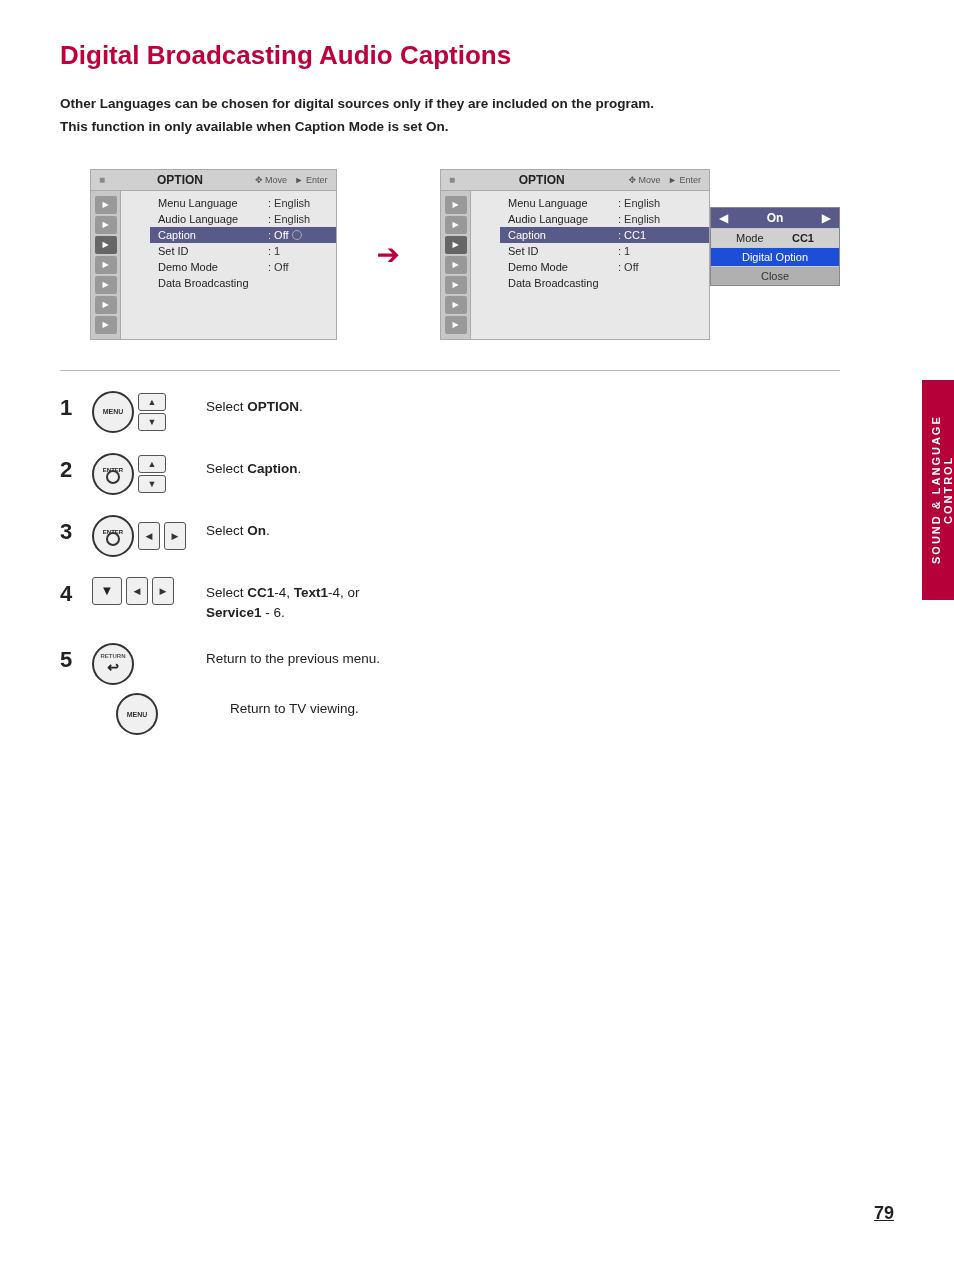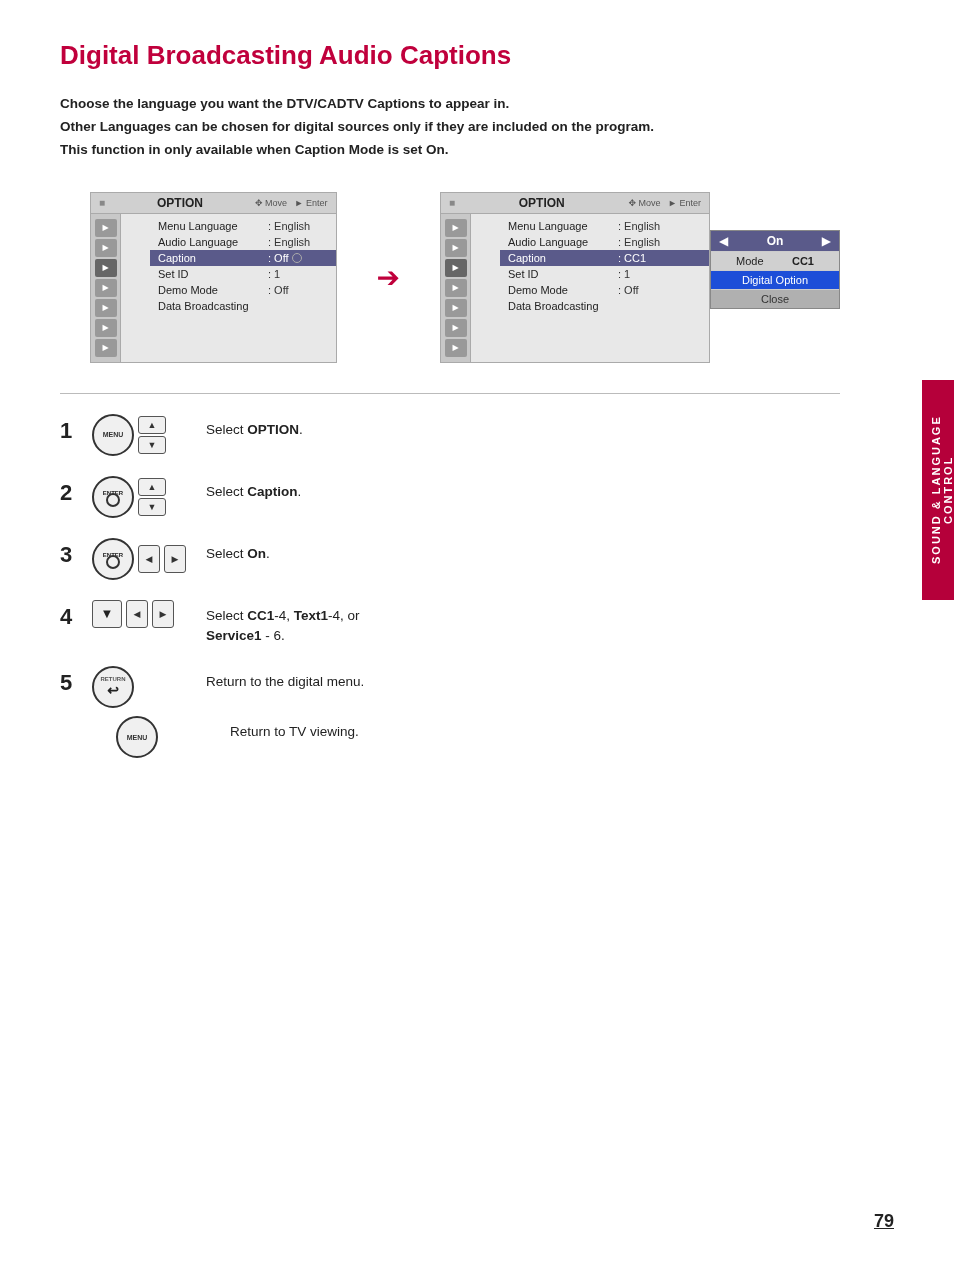--- a/index.html
+++ b/index.html
@@ -259,21 +259,21 @@
 
     .btn-lr {
       display: flex;
       gap: 4px;
       align-items: center;
     }
 
     
     .page-number {
       position: absolute;
-      bottom: 40px;
+      bottom: 48px;
       right: 60px;
       font-size: 18px;
       font-weight: bold;
       color: #222;
       text-decoration: underline;
     }
 
     .menu-caption-circle {
       width: 10px;
       height: 10px;
@@ -358,21 +358,20 @@
 </head>
 <body>
 
 <div class="side-tab">SOUND &amp; LANGUAGE CONTROL</div>
 
 <div class="content">
 
   <h1>Digital Broadcasting Audio Captions</h1>
 
   <div class="intro-text">
-    <div>Choose the language you want the DTV/CADTV Captions to appear in.</div>
     <div>Other Languages can be chosen for digital sources only if they are included on the program.</div>
     <div>
       This function in only available when <strong>Caption</strong> Mode is set <strong>On</strong>.
     </div>
   </div>
 
   <div class="menus-row">
 
     <div class="menu-box">
       <div class="menu-box-header">
@@ -562,21 +561,21 @@
 
     <div class="step">
       <div class="step-number">5</div>
       <div class="step-icons">
         <div class="return-btn">
           <span class="label" style="font-size:6px; font-weight:bold;">RETURN</span>
           <span style="font-size:14px;">↩</span>
         </div>
       </div>
       <div class="step-text">
-        Return to the digital menu.
+        Return to the previous menu.
       </div>
     </div>
 
     <div class="step" style="margin-left:56px; margin-top:-12px;">
       <div class="step-icons">
         <div class="menu-btn">
           <span style="font-size:7px; font-weight:bold;">MENU</span>
         </div>
       </div>
       <div class="step-text">

